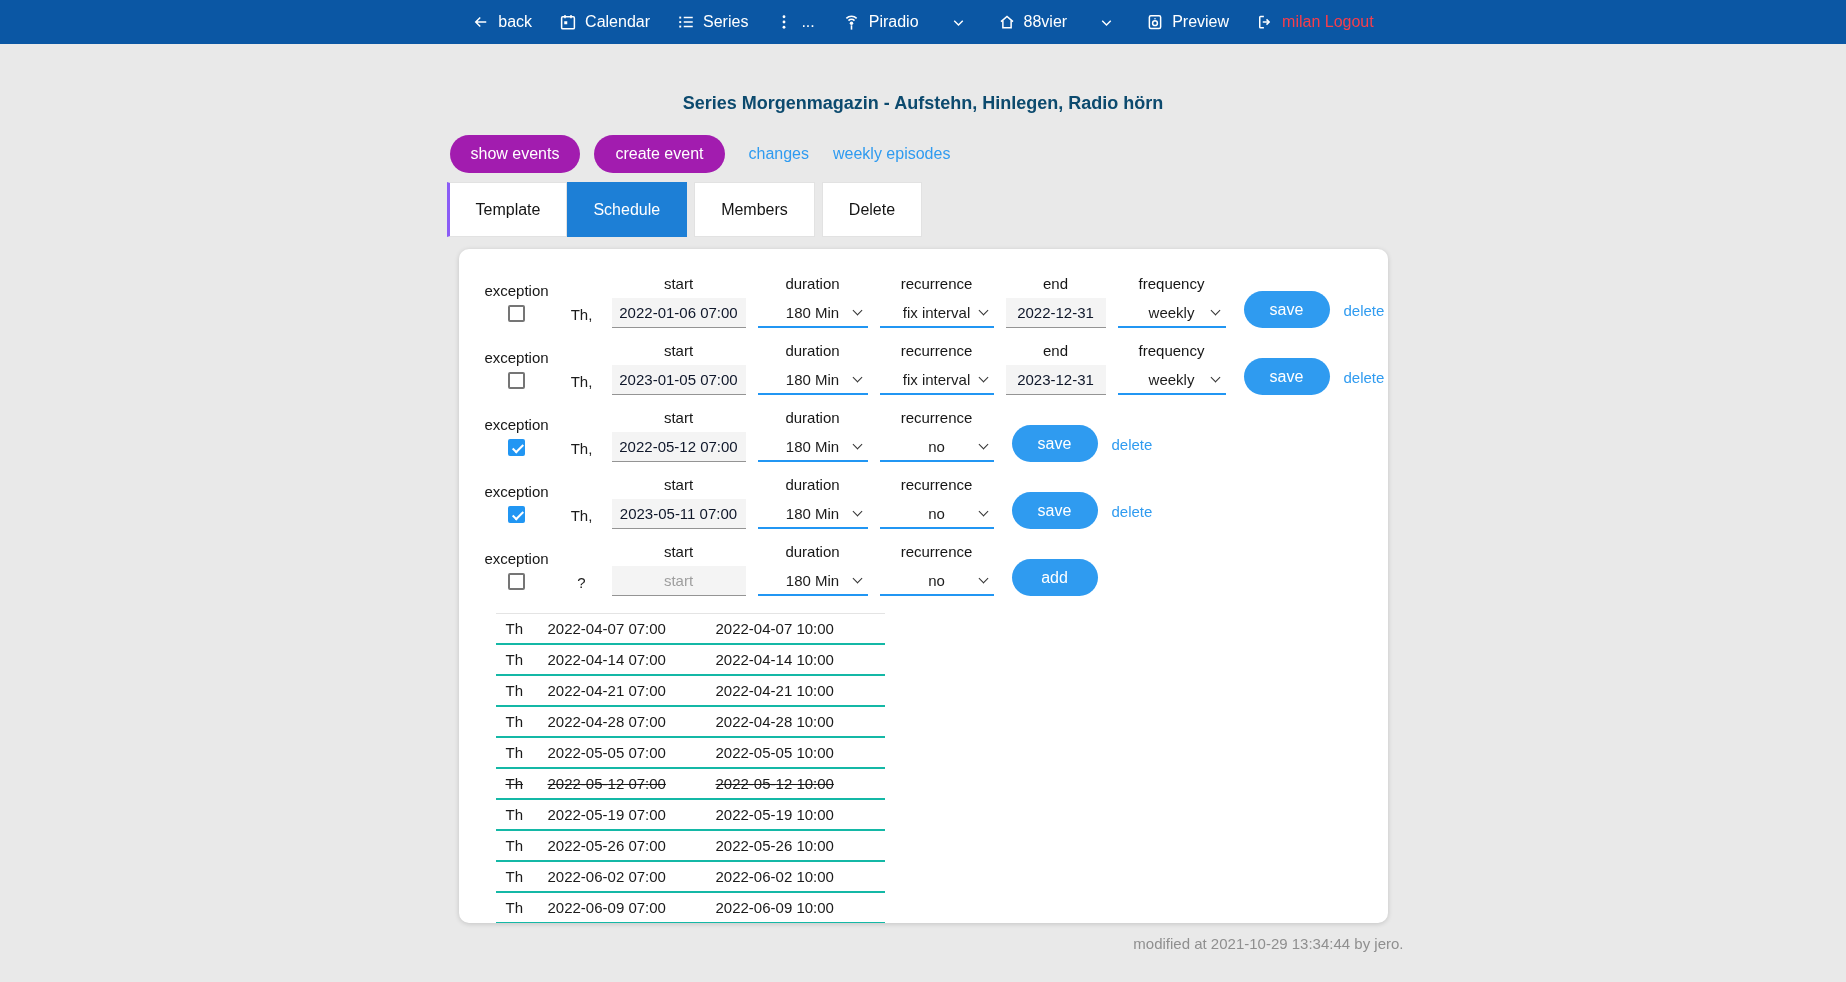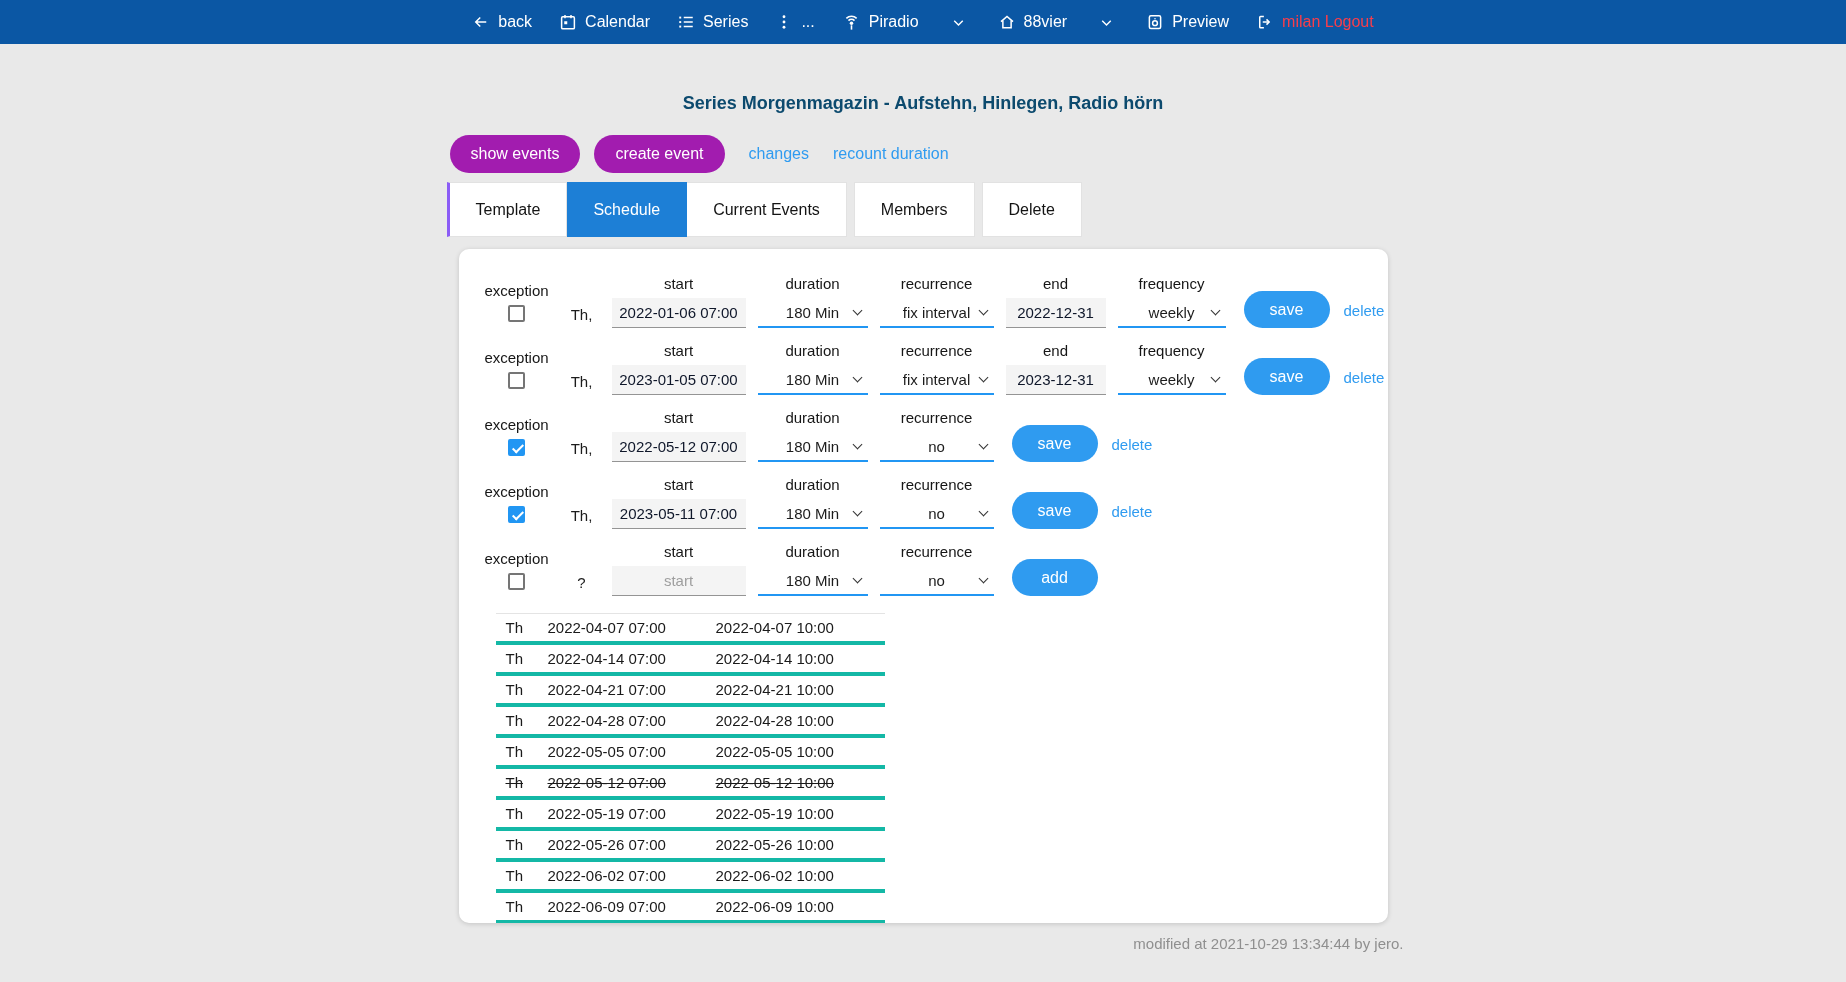--- a/index.html
+++ b/index.html
@@ -101,21 +101,21 @@
     background:#2f9bf0; color:#fff; border:none; border-radius:19px;
     height:37px; width:86px; font-size:16px; font-family:inherit; cursor:pointer;
     margin-left:6px;
   }
   .del-link { color:#2f9bf0; font-size:15px; margin-left:14px; padding-bottom:9px; cursor:pointer; }
 
   
   .etable { margin-top:17px; margin-left:14px; width:389px; border-top:1px solid #e4e4e4; }
   .erow {
     display:flex; height:31px; align-items:center;
-    border-bottom:4px solid #14b8a6; font-size:15px; color:#1a1a1a;
+    border-bottom:2px solid #14b8a6; font-size:15px; color:#1a1a1a;
   }
   .erow .c-day { width:52px; padding-left:10px; }
   .erow .c-start { width:168px; }
   .erow .c-end { flex:1; }
   .erow.struck span { text-decoration:line-through; }
 
   .footer { text-align:right; margin-top:12px; margin-right:-16px; color:#8f8f8f; font-size:15px; }
 </style>
 </head>
 <body>
@@ -213,27 +213,26 @@
 </div>
 
 <div class="wrapper">
 
   <div class="page-title">Series Morgenmagazin - Aufstehn, Hinlegen, Radio hörn</div>
 
   <div class="actions">
     <button class="pill">show events</button>
     <button class="pill">create event</button>
     <span class="text-link">changes</span>
-    <span class="text-link">recount duration</span>
+    <span class="text-link">weekly episodes</span>
   </div>
 
   <div class="tabs">
     <div class="tab">Template</div>
     <div class="tab active">Schedule</div>
-    <div class="tab">Current Events</div>
     <div class="tab gap">Members</div>
     <div class="tab gap">Delete</div>
   </div>
 
   <div class="card">
 
     <div class="srow">
       <div class="f f-exc">
           <span class="lbl">exception</span>
           <input type="checkbox" class="cb" style="">

